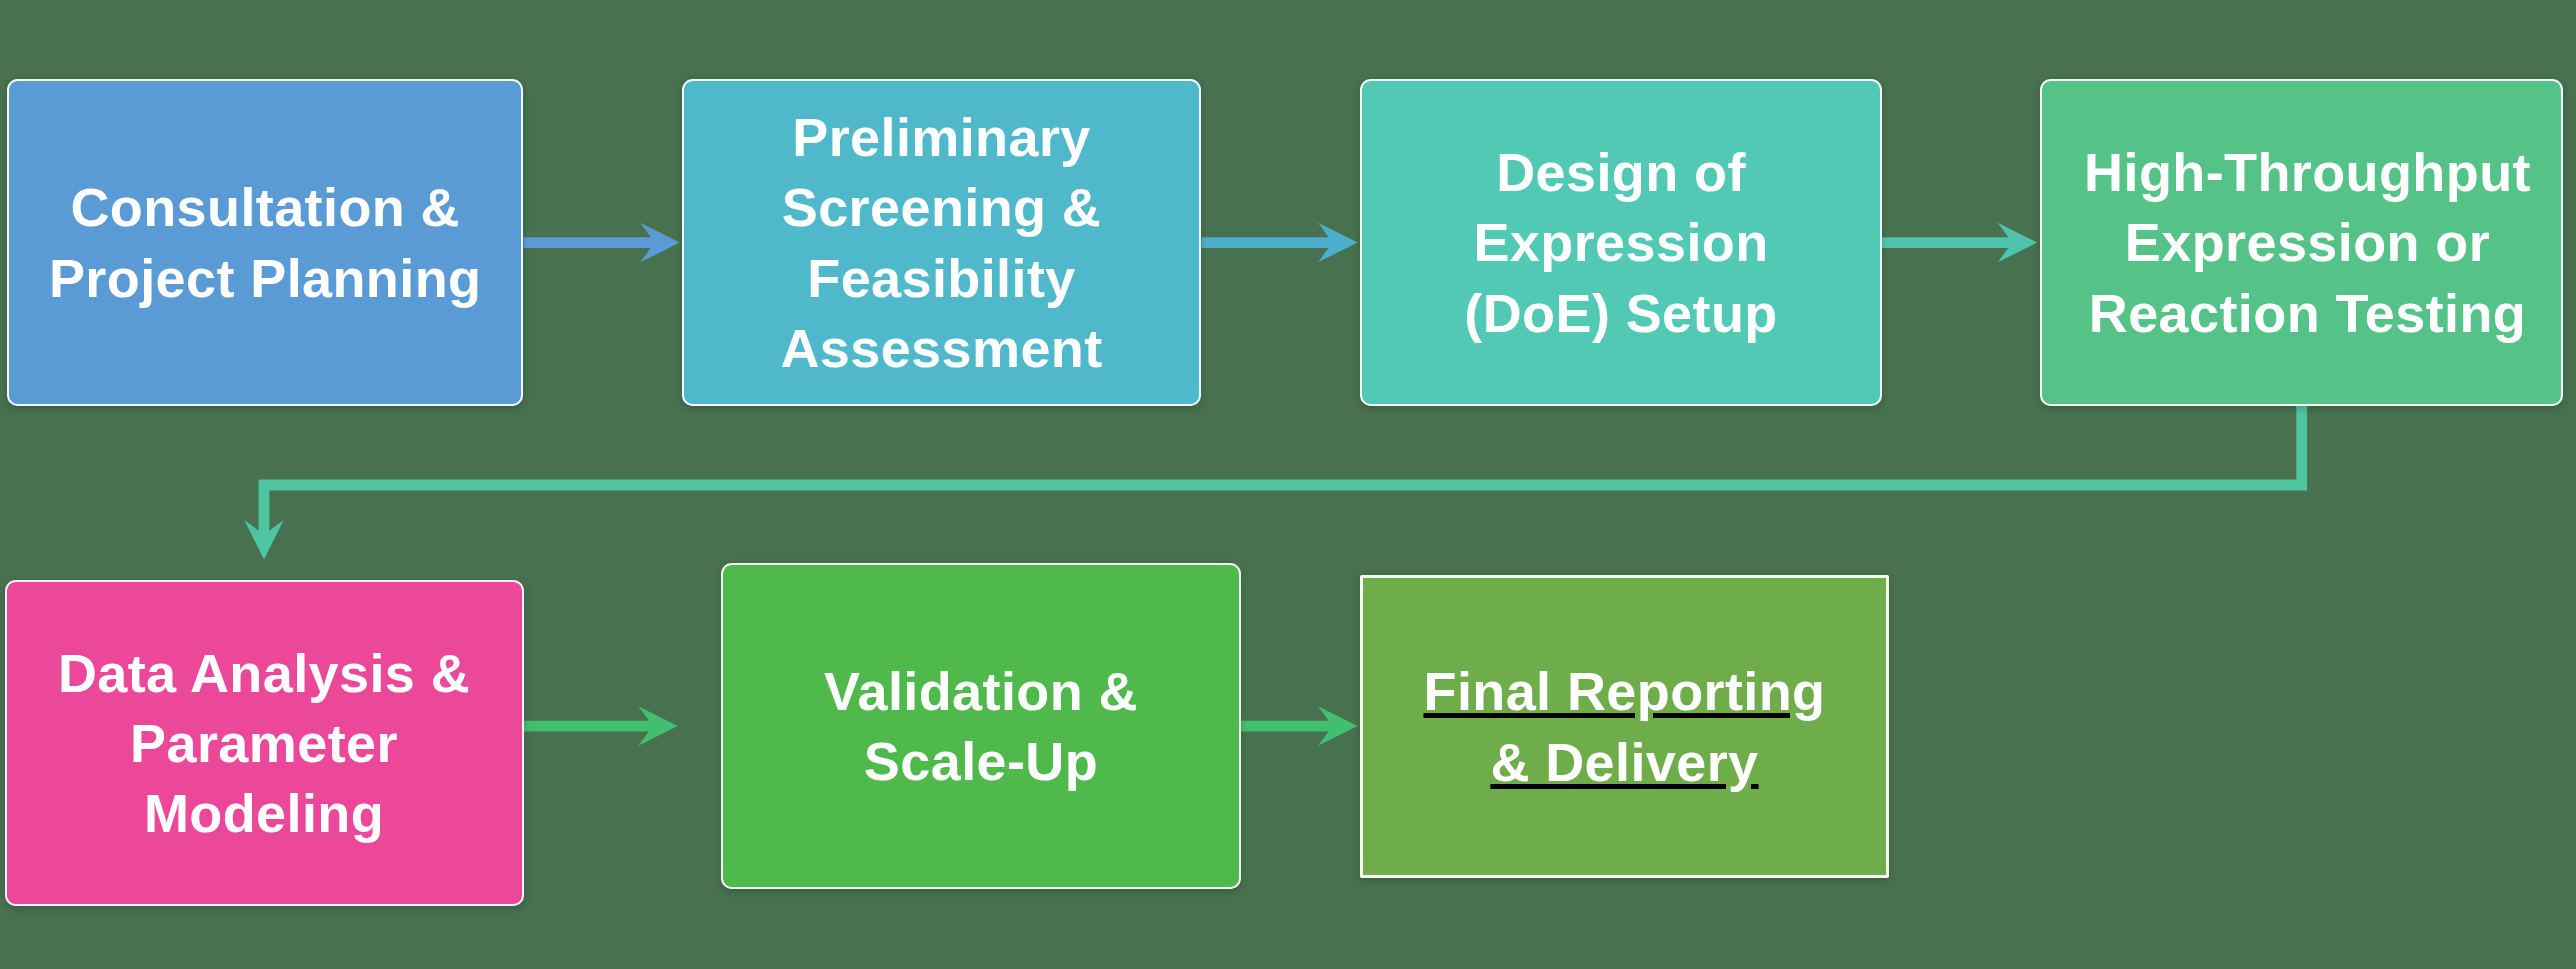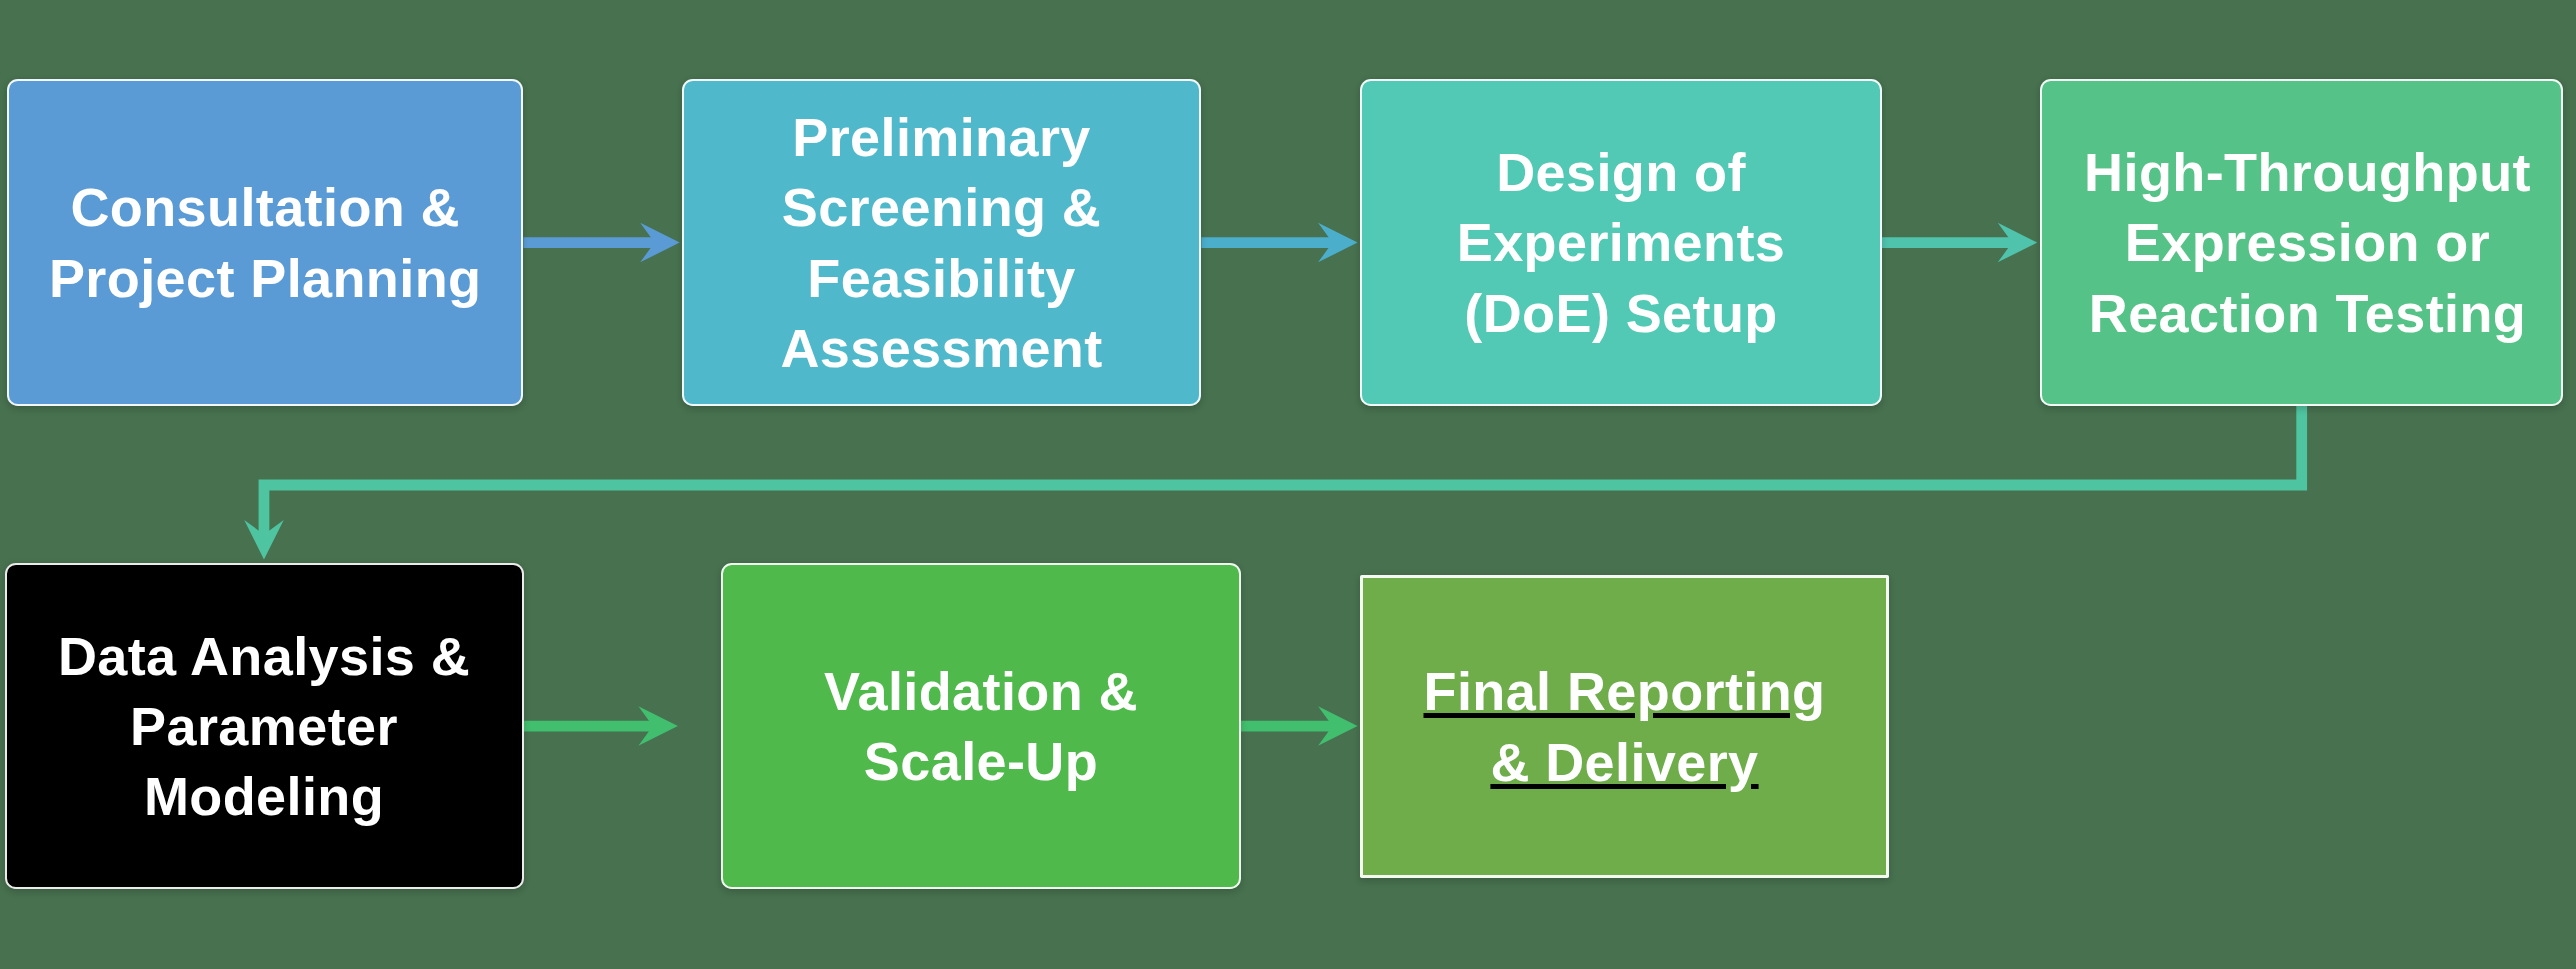--- a/index.html
+++ b/index.html
@@ -78,31 +78,31 @@
 
   <div class="box b2" style="background: rgb(79, 185, 203);">
     <span class="label">Preliminary
 Screening &amp;
 Feasibility
 Assessment</span>
   </div>
 
   <div class="box b3" style="background: rgb(82, 201, 180);">
     <span class="label">Design of
-Experiments
+Expression
 (DoE) Setup</span>
   </div>
 
   <div class="box b4" style="background: rgb(85, 194, 135);">
     <span class="label">High-Throughput
 Expression or
 Reaction Testing</span>
   </div>
 
-  <div class="box b5" style="background: #000000;">
+  <div class="box b5" style="background: #ec4899; margin-top: 17px;">
     <span class="label">Data Analysis &amp;
 Parameter
 Modeling</span>
   </div>
 
   <div class="box b6" style="background: rgb(79, 186, 75); margin-left: 40px;">
     <span class="label">Validation &amp;
 Scale-Up</span>
   </div>
 

